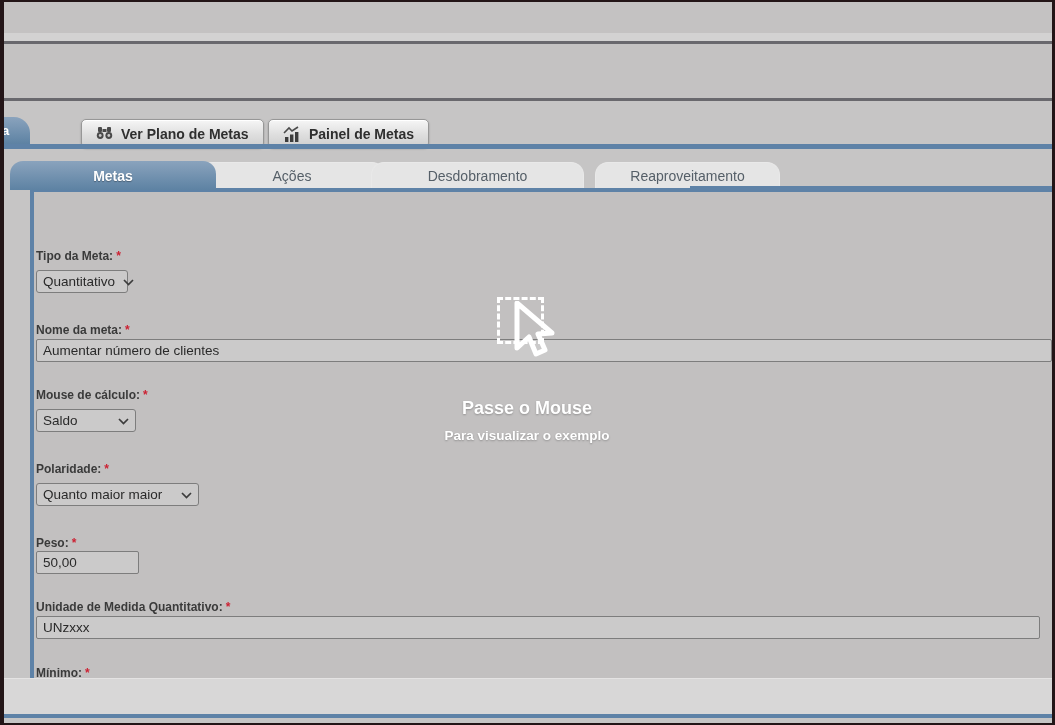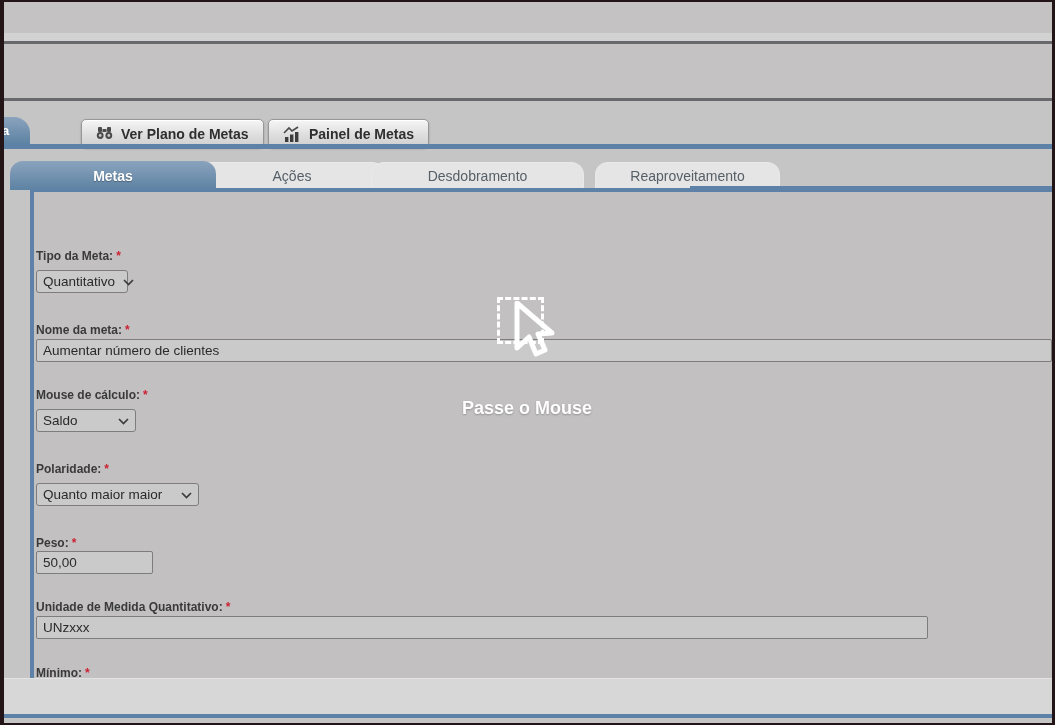--- a/index.html
+++ b/index.html
@@ -181,36 +181,37 @@
   <span class="chev">
     <svg width="11" height="7" viewBox="0 0 11 7">
         <polyline points="1,1 5.5,5.5 10,1" fill="none" stroke="#3c3c3c" stroke-width="1.7"></polyline>
       </svg>
   </span>
 </div>
 
 <div class="field-label" style="left:36px; top:536px; z-index:3;">
   <span>Peso:</span><span class="req">*</span>
 </div>
-<input class="ctrl ctrl-input" style="left: 36px; top: 551px; width: 117px; z-index: 3;" value="50,00">
+<input class="ctrl ctrl-input" style="left: 36px; top: 551px; width: 103px; z-index: 3;" value="50,00">
 
 <div class="field-label" style="left:36px; top:600px; z-index:3;">
   <span>Unidade de Medida Quantitativo:</span><span class="req">*</span>
 </div>
-<input class="ctrl ctrl-input" style="left: 36px; top: 616px; width: 892px; z-index: 3;" value="UNzxxx">
+<input class="ctrl ctrl-input" style="left: 36px; top: 616px; width: 1004px; z-index: 3;" value="UNzxxx">
 
 <div class="field-label" style="left:36px; top:666px; z-index:3;">
   <span>Mínimo:</span><span class="req">*</span>
 </div>
 
 <div class="abs dash-box"></div>
 <div class="abs cursor-wrap">
   <svg width="52" height="64" viewBox="0 0 52 64">
     <polygon points="3,2 3,47 15,36 22,53 31,49 24,33 38,32" fill="none" stroke="#ffffff" stroke-width="5" stroke-linejoin="round"></polygon>
   </svg>
 </div>
 <div class="abs hover-text">
   <div class="hover-title">Passe o Mouse</div>
+  <div class="hover-sub">Para visualizar o exemplo</div>
 </div>
 
 <div class="abs bottom-light"></div>
 <div class="abs blue-line-bottom"></div>
 <div class="abs bottom-gray"></div>
 
 </body></html>

